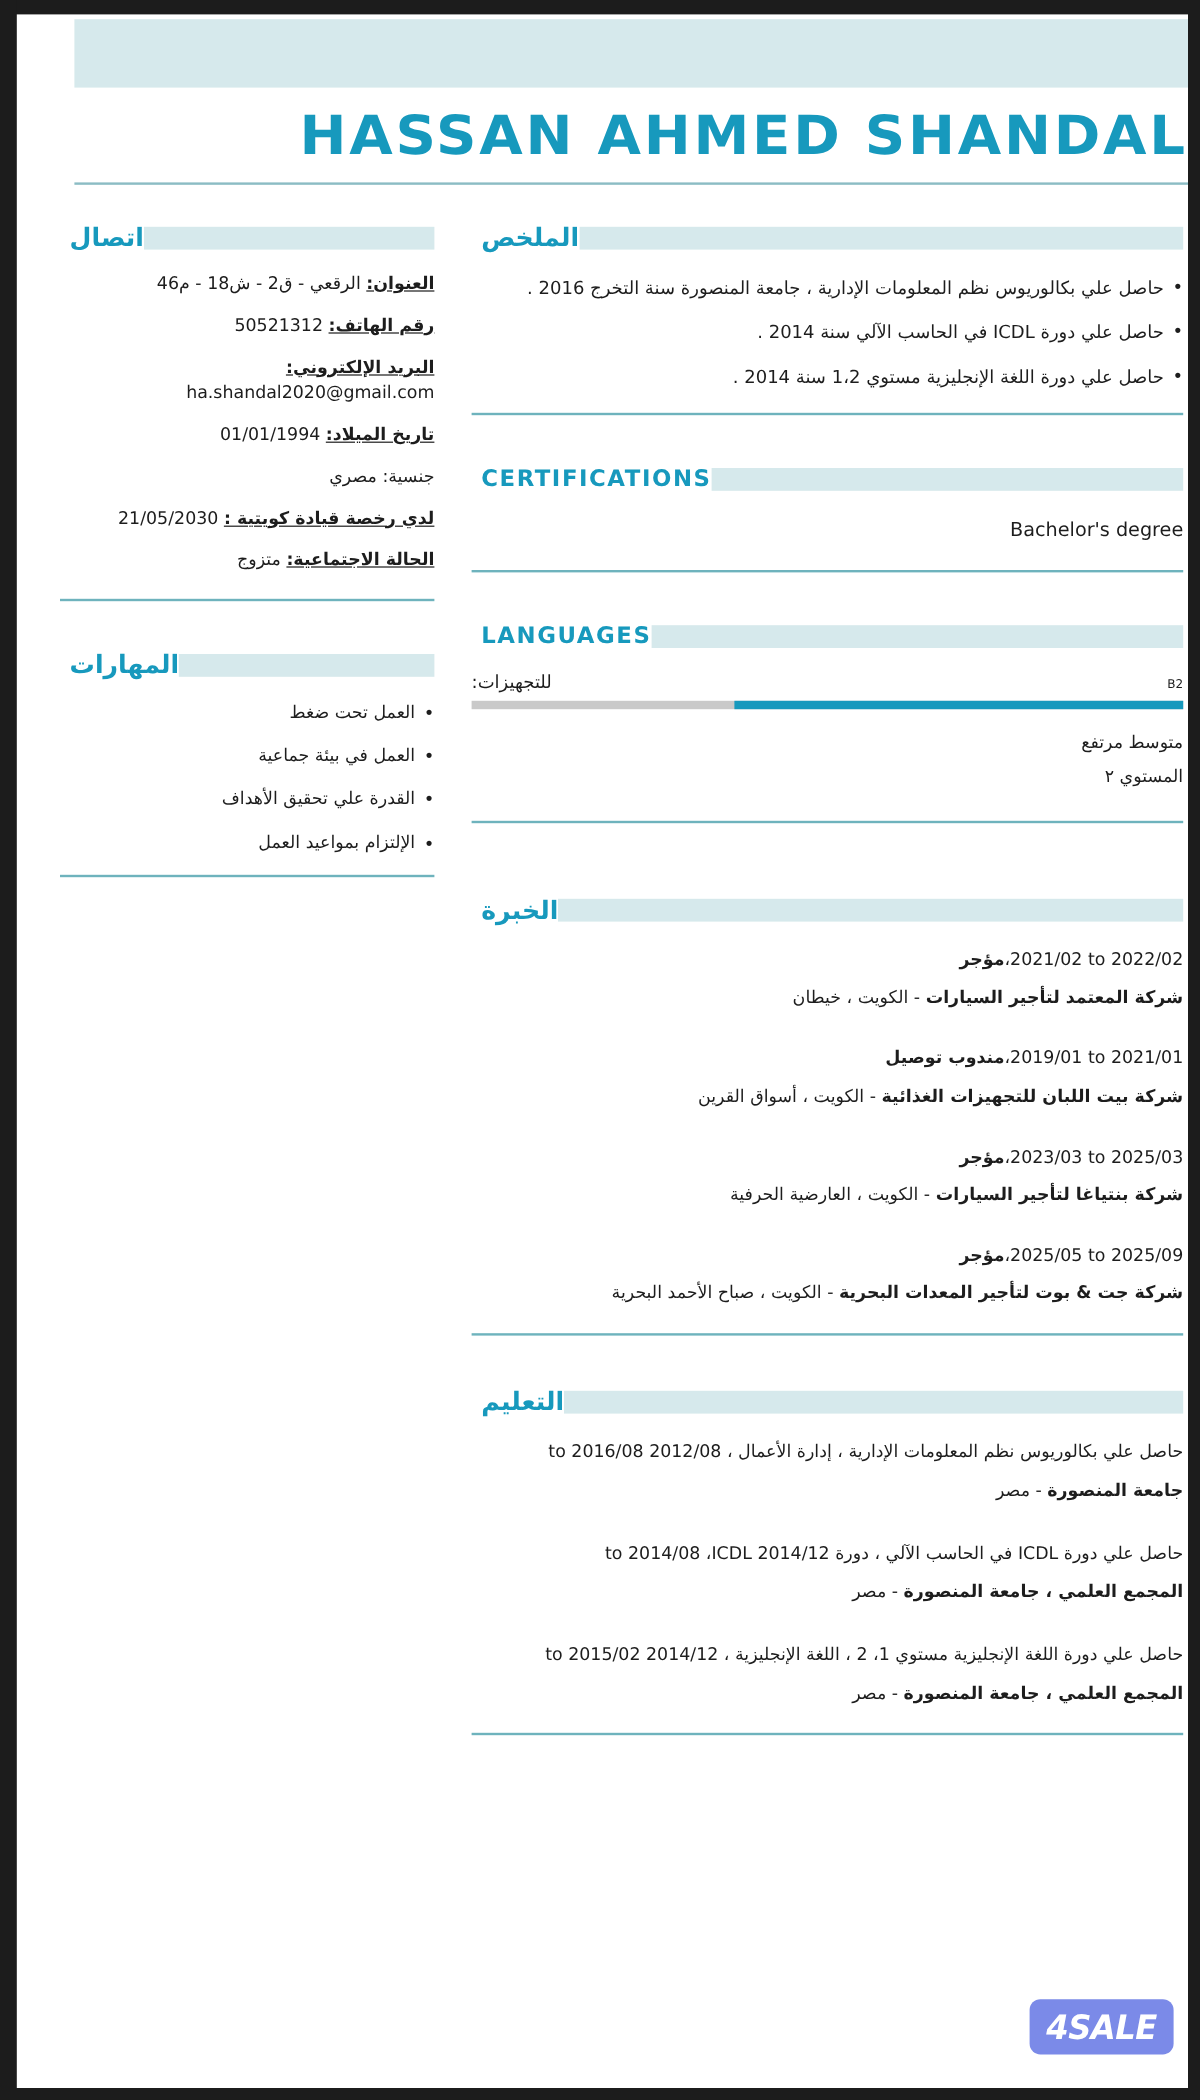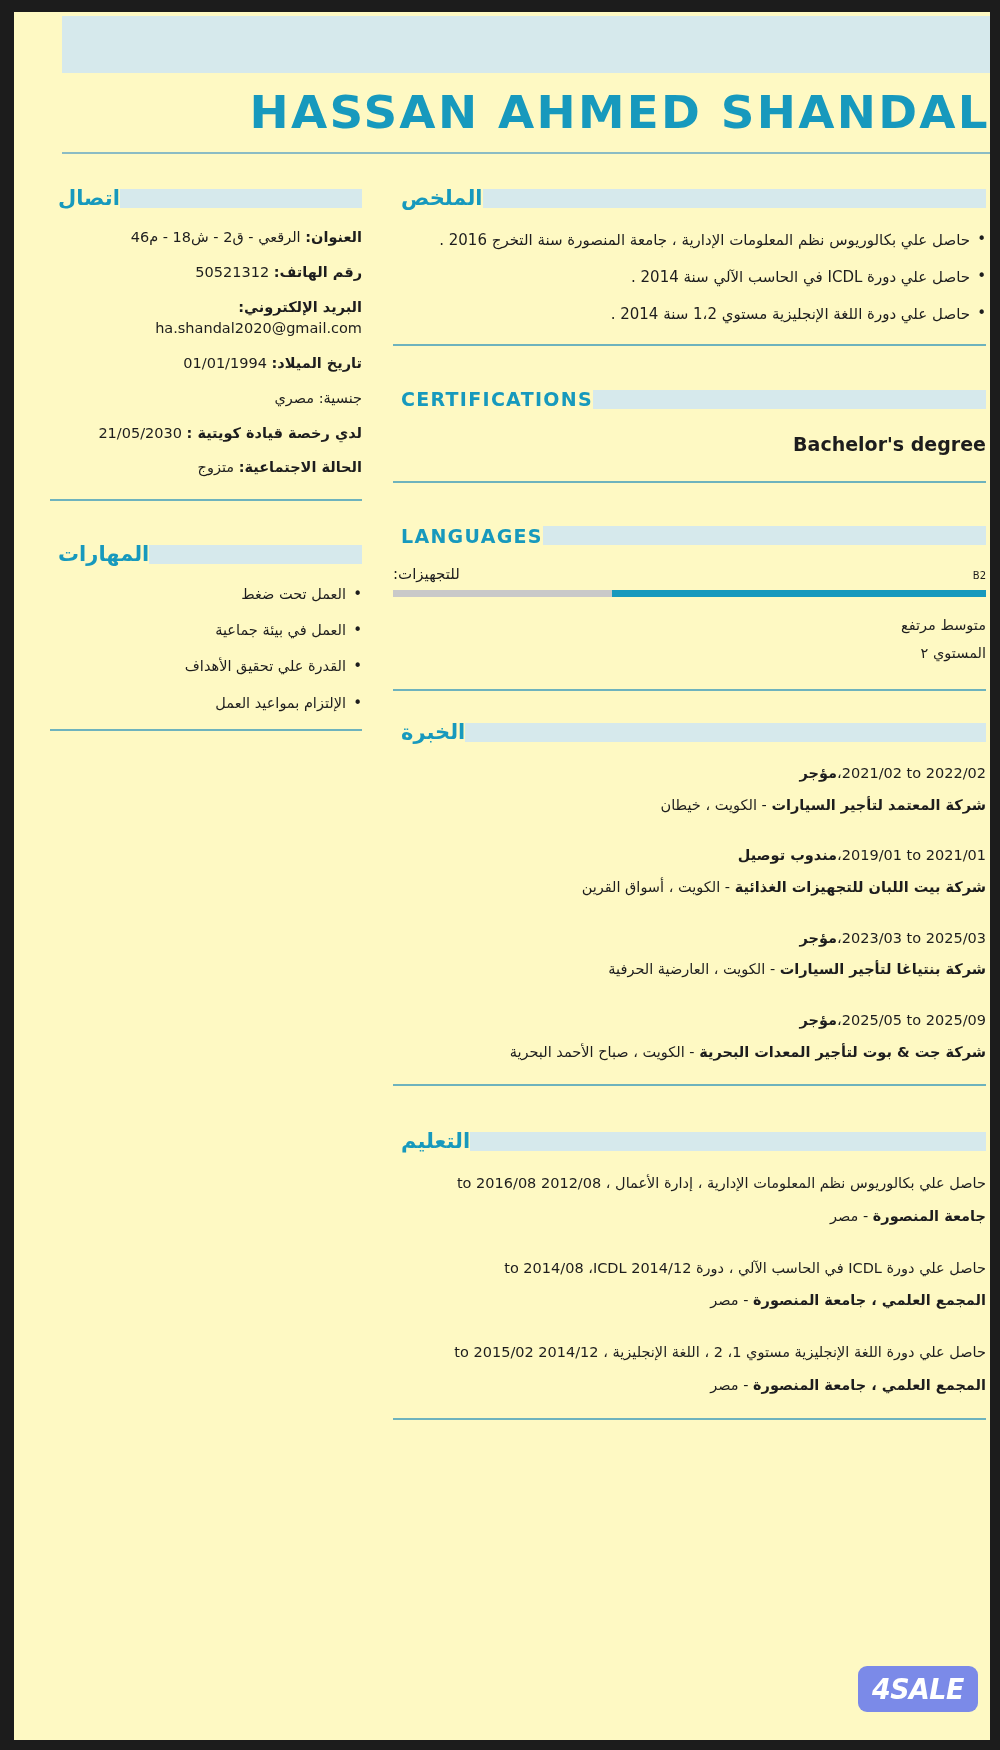--- a/index.html
+++ b/index.html
@@ -9,21 +9,21 @@
     width: 1000px;
     height: 1750px;
     background: #1a1a1a;
     font-family: "DejaVu Sans", "Liberation Sans", sans-serif;
   }
 
   .page {
     position: relative;
     width: 1000px;
     height: 1750px;
-    background: #fef9c3;
+    background: #ffffff;
     overflow: hidden;
   }
 
   
   .top-strip {
     position: absolute;
     top: 0; left: 0;
     width: 1000px;
     height: 12px;
     background: #1c1c1c;
@@ -149,20 +149,21 @@
   
   .contact-line {
     font-size: 14.5px;
     color: #1d1d1d;
     line-height: 1.5;
     margin-bottom: 13px;
     text-align: right;
   }
   .contact-line b {
     font-weight: 700;
+    text-decoration: underline;
   }
   .ltr-inline {
     direction: ltr;
     unicode-bidi: embed;
     display: inline-block;
   }
 
   
   ul.bullets {
     list-style: none;
@@ -186,26 +187,25 @@
   }
 
   ul.bullets.wide li {
     font-size: 15px;
     line-height: 1.85;
     margin-bottom: 9px;
   }
 
   
   .plain {
-    font-size: 19px;
+    font-size: 16px;
     color: #1d1d1d;
     line-height: 1.7;
     text-align: right;
     margin-bottom: 10px;
-    font-weight: bold;
   }
   .plain.ltr {
     direction: ltr;
     text-align: right;
   }
 
   
   .lang-row {
     display: flex;
     align-items: baseline;
@@ -393,21 +393,21 @@
       <span class="lang-name">للتجهيزات:</span>
     </div>
     <div class="progress">
       <div class="fill" id="lang-fill" style="width: 63%;"></div>
     </div>
     <div class="lang-note">متوسط مرتفع</div>
     <div class="lang-note">المستوي ٢</div>
 
     <div class="divider" style="margin-top:22px"></div>
 
-    <div class="sec-head" style="margin-top:28px">
+    <div class="sec-head" style="margin-top:60px">
       <div class="bar"></div>
       <div class="hl">الخبرة</div>
     </div>
 
     <div class="entry">
       <div class="entry-title">
         <span class="ltr-inline">2021/02 to 2022/02</span><span>،</span><b>مؤجر</b>
       </div>
       <div class="entry-org">
         <b>شركة المعتمد لتأجير السيارات</b>

